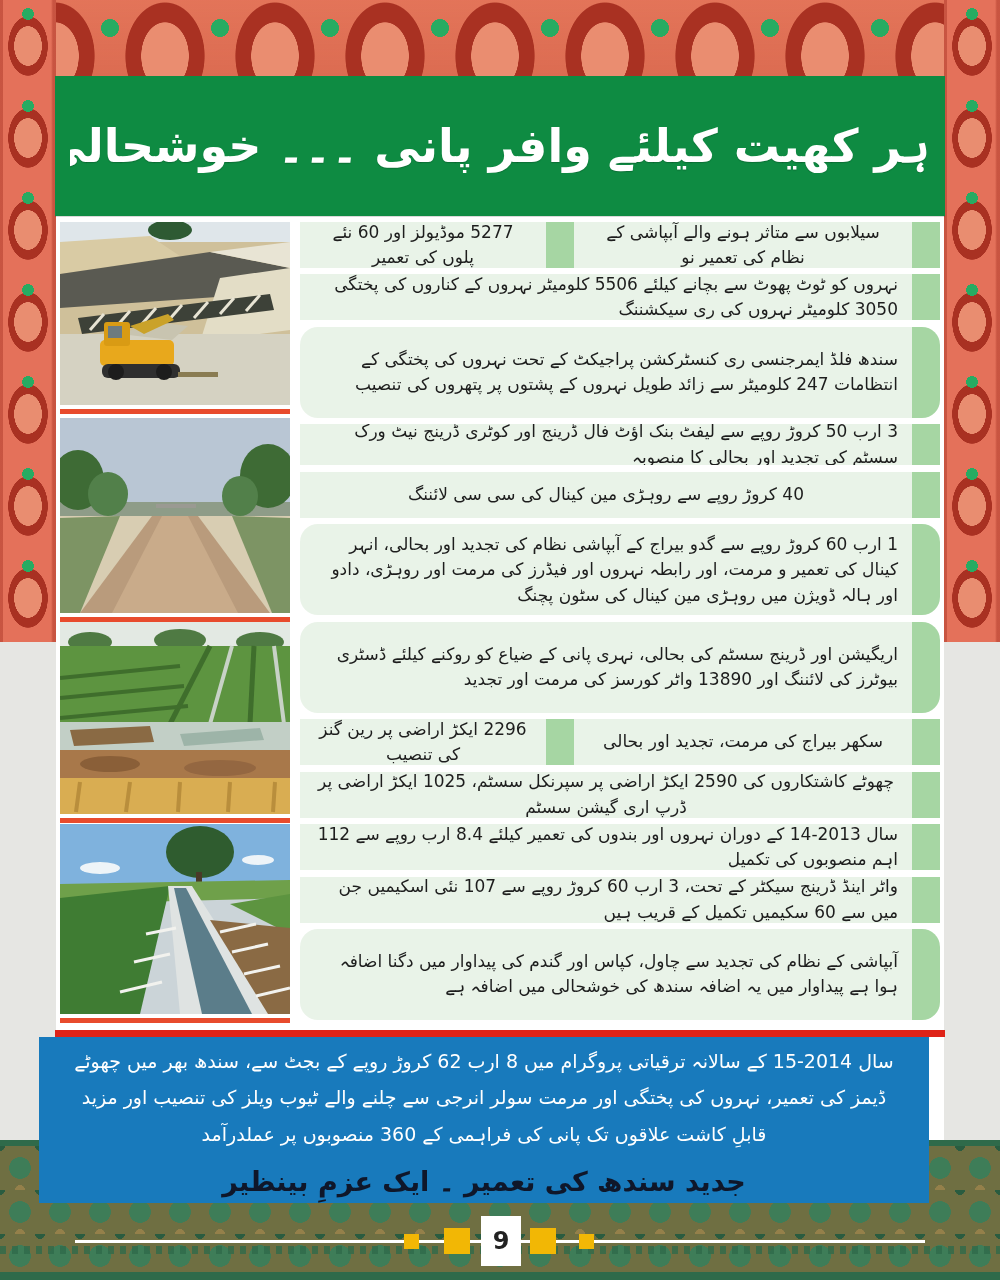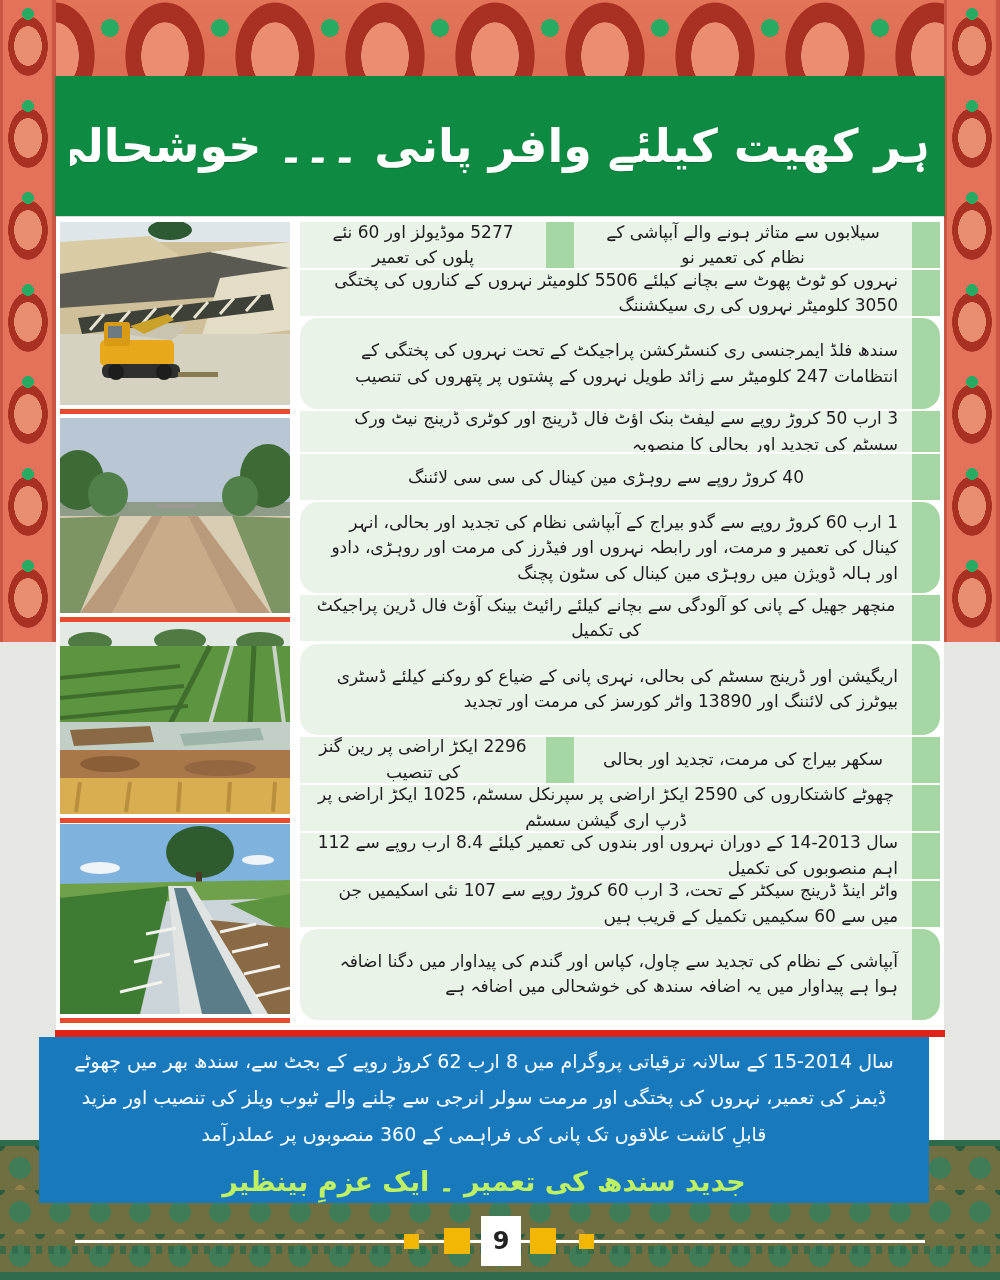--- a/index.html
+++ b/index.html
@@ -103,21 +103,21 @@
   .footer-blue{
     position:absolute;left:39px;top:1037px;width:890px;height:166px;background:#187abc;z-index:3;
     display:flex;flex-direction:column;align-items:center;justify-content:center;
     padding:6px 28px;box-sizing:border-box;
   }
   .footer-blue .para{
     margin:0;color:#ffffff;direction:rtl;text-align:center;
     font-size:19px;line-height:1.9;max-width:840px;
   }
   .footer-blue .slogan{
-    margin:14px 0 0 0;color:#bef264;direction:rtl;text-align:center;
+    margin:14px 0 0 0;color:#0f172a;direction:rtl;text-align:center;
     font-size:27px;font-weight:bold;letter-spacing:.5px;
   }
 
   
   .bottom-nav{position:absolute;left:0;top:1210px;width:1000px;height:70px;z-index:4;}
   .nav-line{position:absolute;left:75px;top:30px;width:850px;height:3px;background:#ffffff;}
   .nav-sq{position:absolute;background:#f2b705;}
   .nav-sq.small{width:15px;height:15px;top:24px;}
   .nav-sq.big{width:26px;height:26px;top:18px;}
   .sq1{left:404px;} .sq2{left:444px;} .sq3{left:530px;} .sq4{left:579px;}
@@ -291,26 +291,20 @@
       <div class="row-accent"></div>
     </div>
 
     <div class="row rh-d">
       <div class="row-body">
           <p>1 ارب 60 کروڑ روپے سے گدو بیراج کے آبپاشی نظام کی تجدید اور بحالی، انہر کینال کی تعمیر و مرمت، اور رابطہ نہروں اور فیڈرز کی مرمت اور روہڑی، دادو اور ہالہ ڈویژن میں روہڑی مین کینال کی سٹون پچنگ</p>
         </div>
       <div class="row-accent"></div>
     </div>
 
-    <div class="row rh-s">
-      <div class="row-body centered">
-          <p>منچھر جھیل کے پانی کو آلودگی سے بچانے کیلئے رائیٹ بینک آؤٹ فال ڈرین پراجیکٹ کی تکمیل</p>
-        </div>
-      <div class="row-accent"></div>
-    </div>
 
     <div class="row rh-d">
       <div class="row-body">
           <p>اریگیشن اور ڈرینج سسٹم کی بحالی، نہری پانی کے ضیاع کو روکنے کیلئے ڈسٹری بیوٹرز کی لائننگ اور 13890 واٹر کورسز کی مرمت اور تجدید</p>
         </div>
       <div class="row-accent"></div>
     </div>
 
 
     <div class="row rh-s split">

